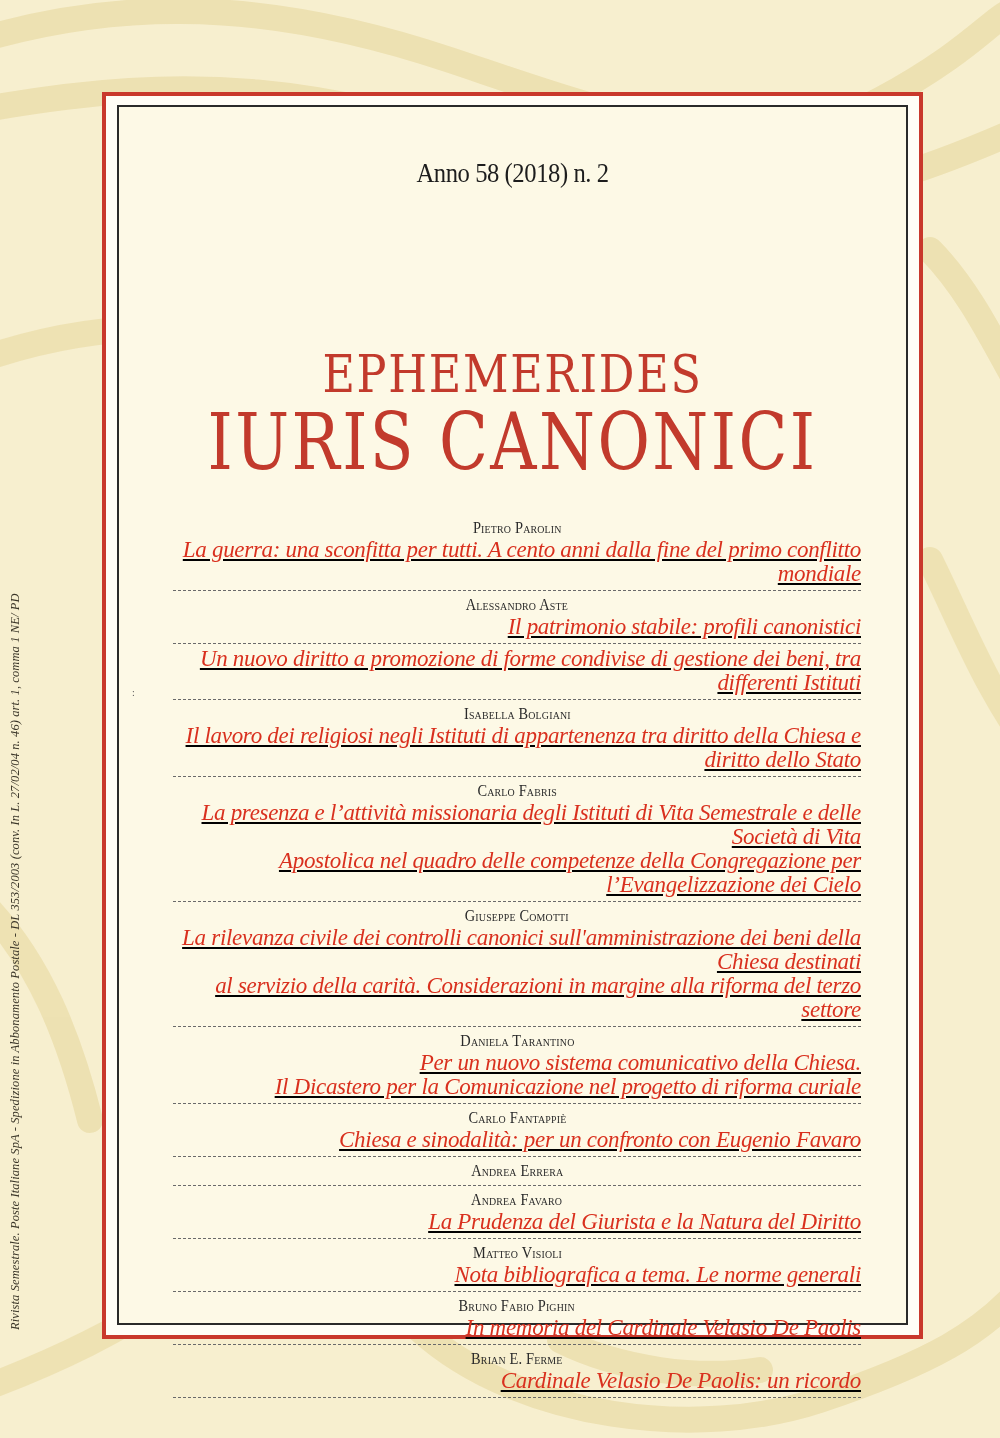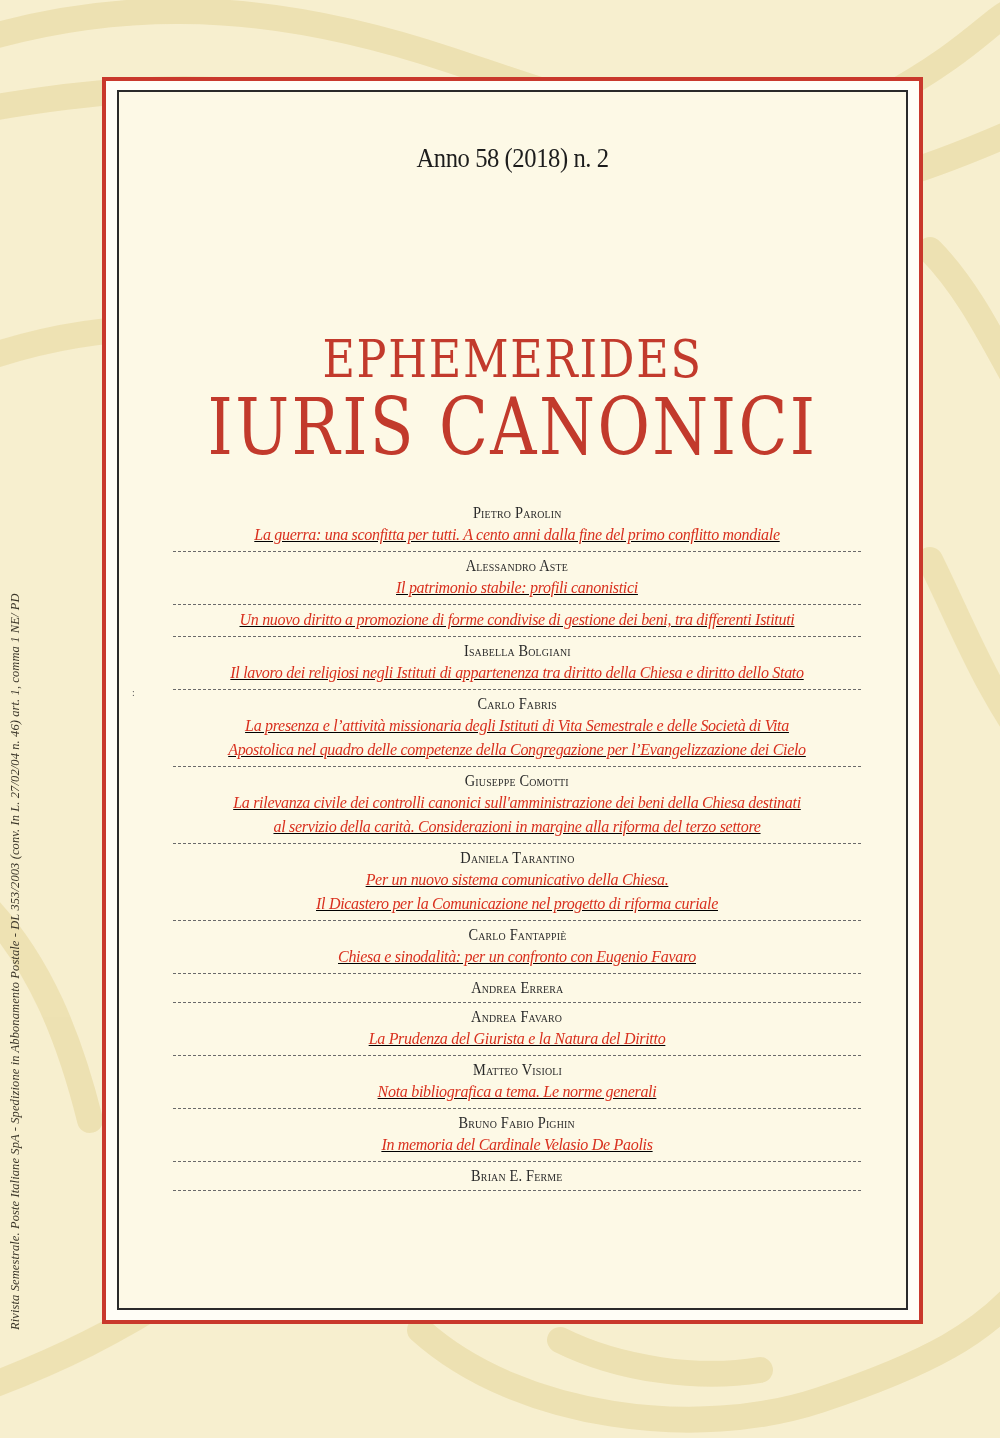--- a/index.html
+++ b/index.html
@@ -10,21 +10,21 @@
   }
   .bg-swirls { position: absolute; left: 0; top: 0; width: 1000px; height: 1438px; z-index: 0; }
   .spine-text {
     position: absolute; left: 8px; top: 1330px;
     transform-origin: 0 0; transform: rotate(-90deg);
     width: 700px; white-space: nowrap;
     font-style: italic; font-size: 12.5px; color: #3a3528; letter-spacing: 0.1px;
     z-index: 2;
   }
   .frame-outer {
-    position: absolute; left: 102px; top: 77px; width: 813px; height: 1239px;
+    position: absolute; left: 102px; top: 92px; width: 813px; height: 1239px;
     border: 4px solid #c9382c; background: #fffdf6; z-index: 1;
   }
   .frame-inner {
     position: absolute; left: 11px; top: 9px; right: 11px; bottom: 10px;
     border: 2px solid #2a2a2a; background: #fdf9e6;
   }
   .issue-line {
     position: absolute; left: 0; right: 0; top: 50px; text-align: center;
     font-size: 28px; color: #1d1d1d; letter-spacing: -0.5px;
     transform: scaleX(0.88);
@@ -46,22 +46,23 @@
   }
   .entry {
     text-align: center; border-bottom: 1.5px dashed #6a6a6a;
     padding: 3px 0 4px 0;
   }
   .author {
     font-size: 16px; color: #2a2a2a; font-variant: small-caps; letter-spacing: 0.2px;
     line-height: 21px; transform: scaleX(0.9); display: inline-block;
   }
   .title {
-    font-size: 16px; color: #d9301e; font-style: italic; line-height: 24px;
+    font-size: 23px; color: #d9301e; font-style: italic; line-height: 24px;
     letter-spacing: -0.3px;
+    text-align: right;
   }
   .title .roman { font-style: normal; }
   .title-line { display: block; }
   .stray-mark { position: absolute; left: 132px; top: 687px; font-size: 10px; color: #555; z-index: 3; }
 </style>
 </head>
 <body>
 
 <svg class="bg-swirls" viewBox="0 0 1000 1438" xmlns="http://www.w3.org/2000/svg">
   <g fill="none" stroke="#ecdfae" stroke-width="26" stroke-linecap="round" opacity="0.85">
@@ -168,17 +169,20 @@
 
       <div class="entry">
         <div><span class="author">Bruno Fabio Pighin</span></div>
         <div class="title">
           <span class="title-line">In memoria del Cardinale Velasio De Paolis</span>
         </div>
       </div>
 
       <div class="entry">
         <div><span class="author">Brian E. Ferme</span></div>
+        <div class="title">
+          <span class="title-line">Cardinale Velasio De Paolis: un ricordo</span>
+        </div>
       </div>
 
     </div>
   </div>
 </div>
 
 </body></html>

